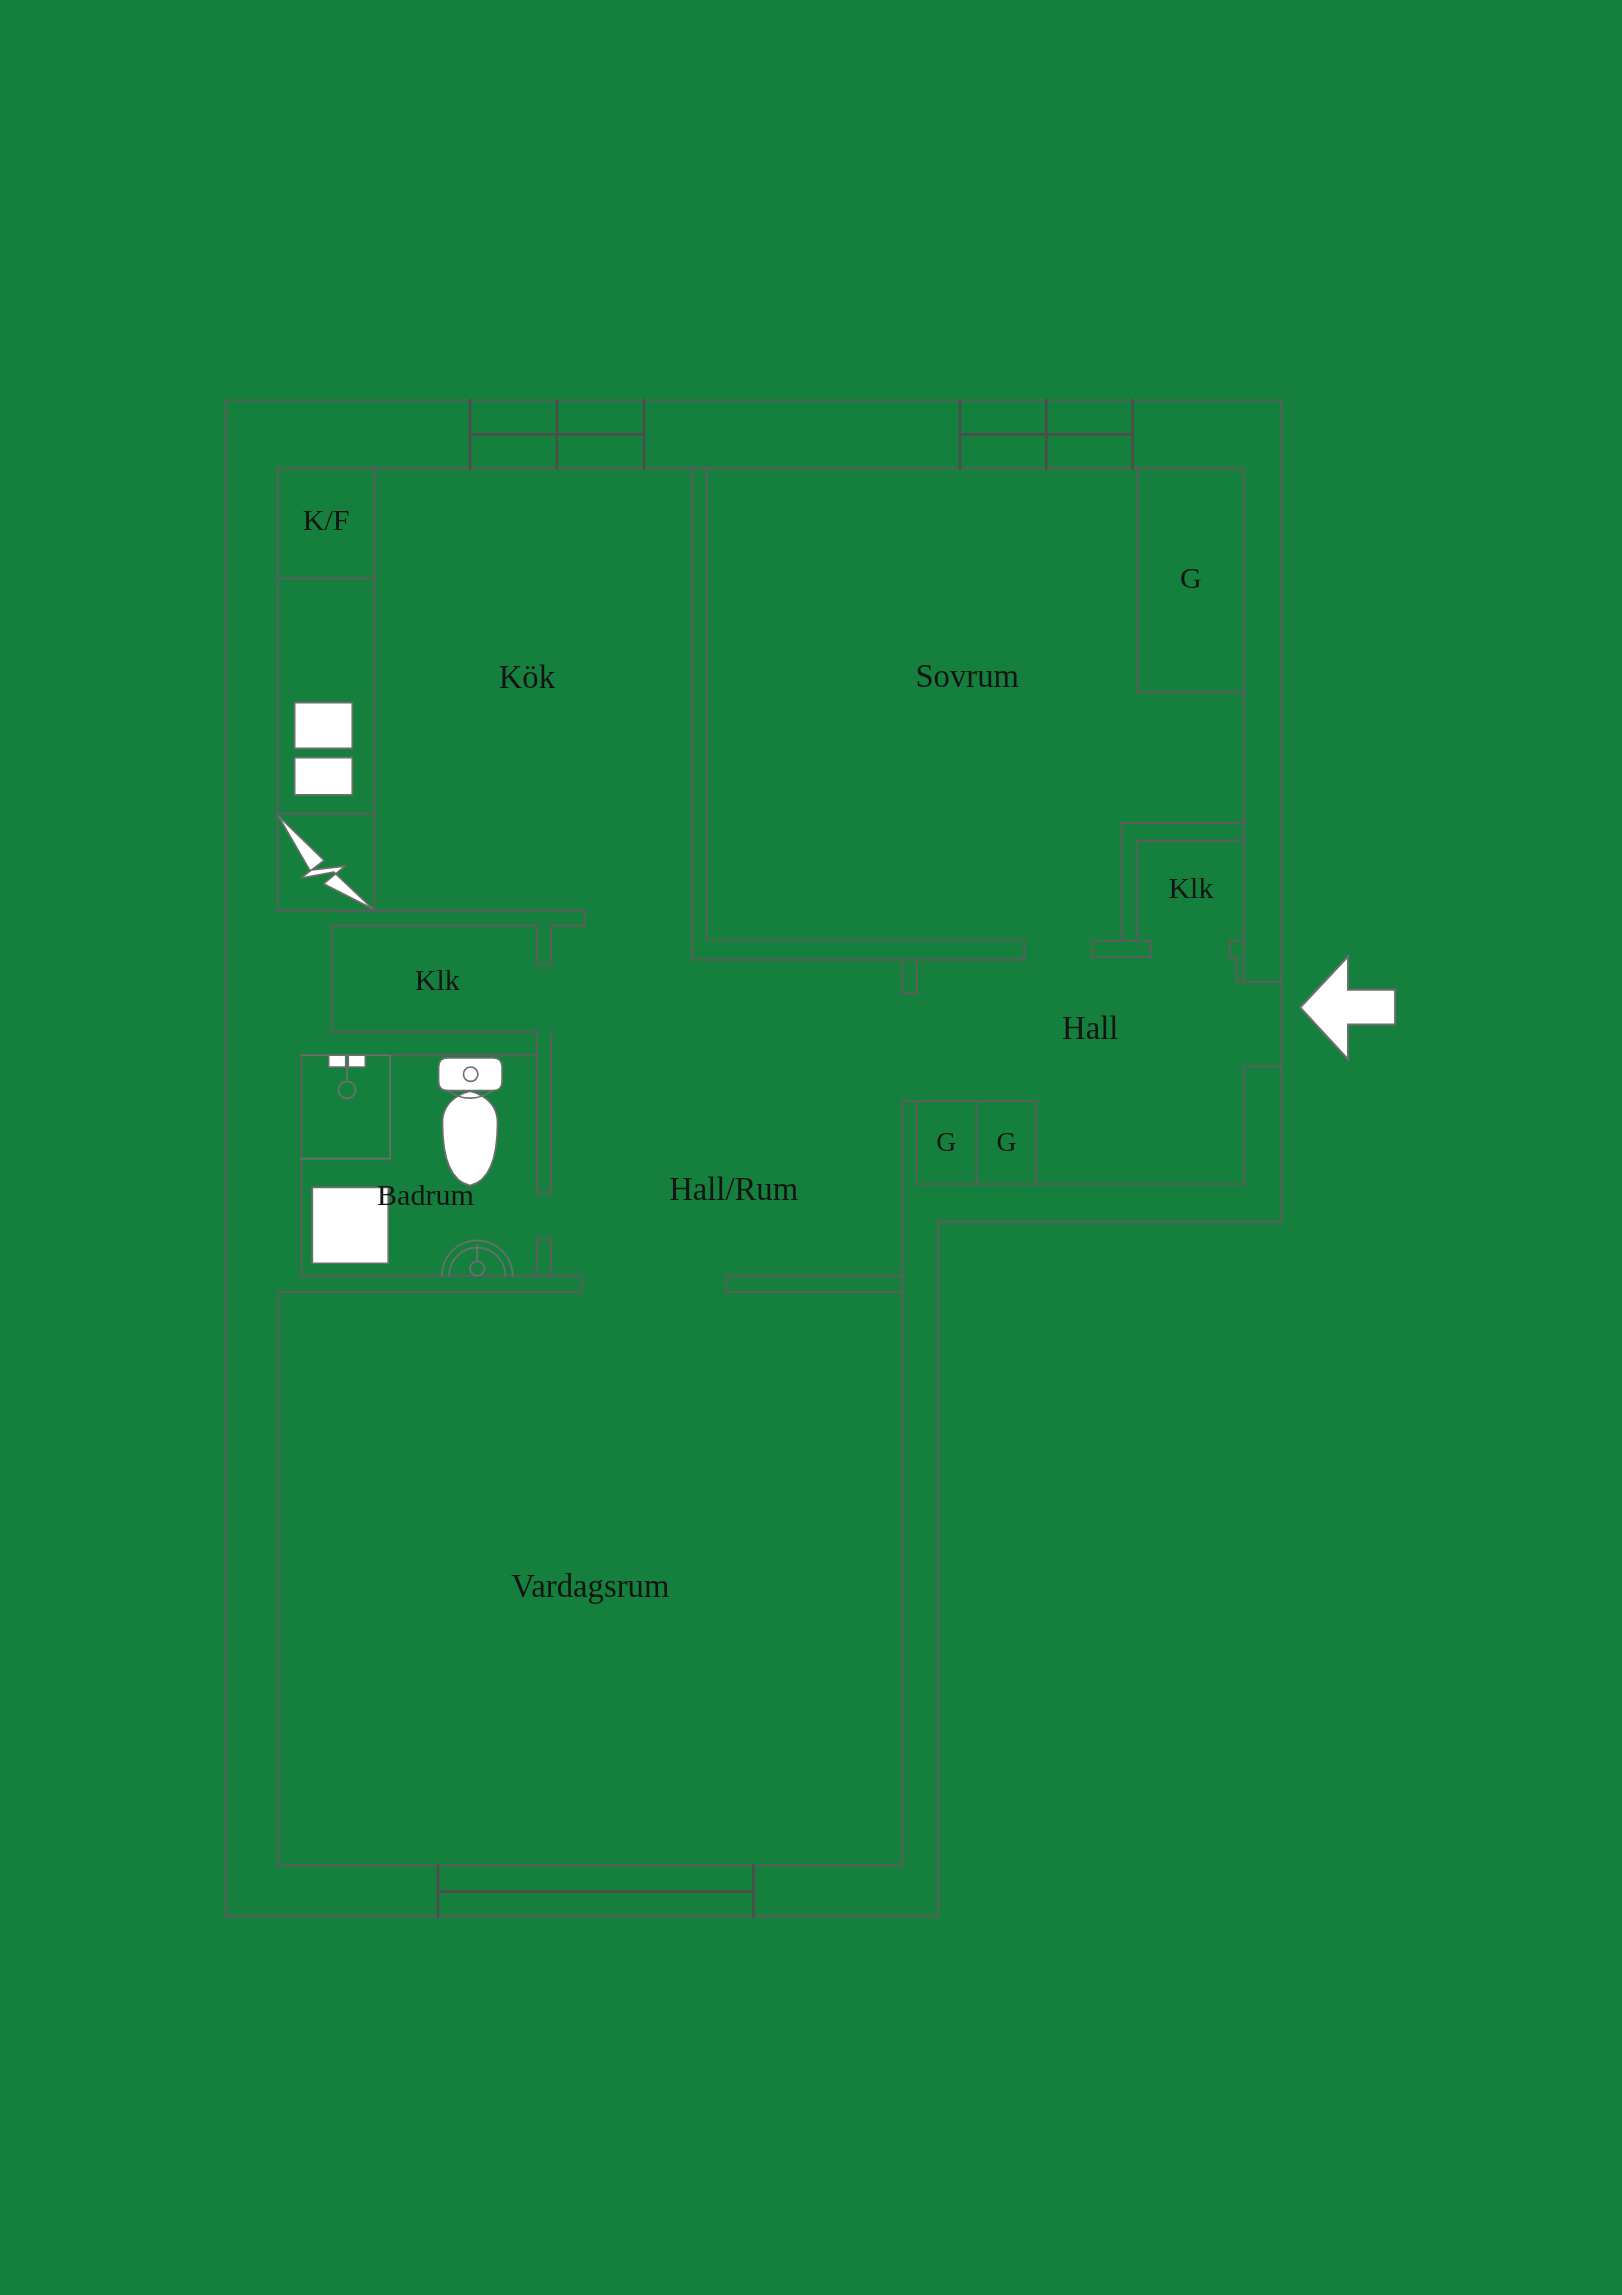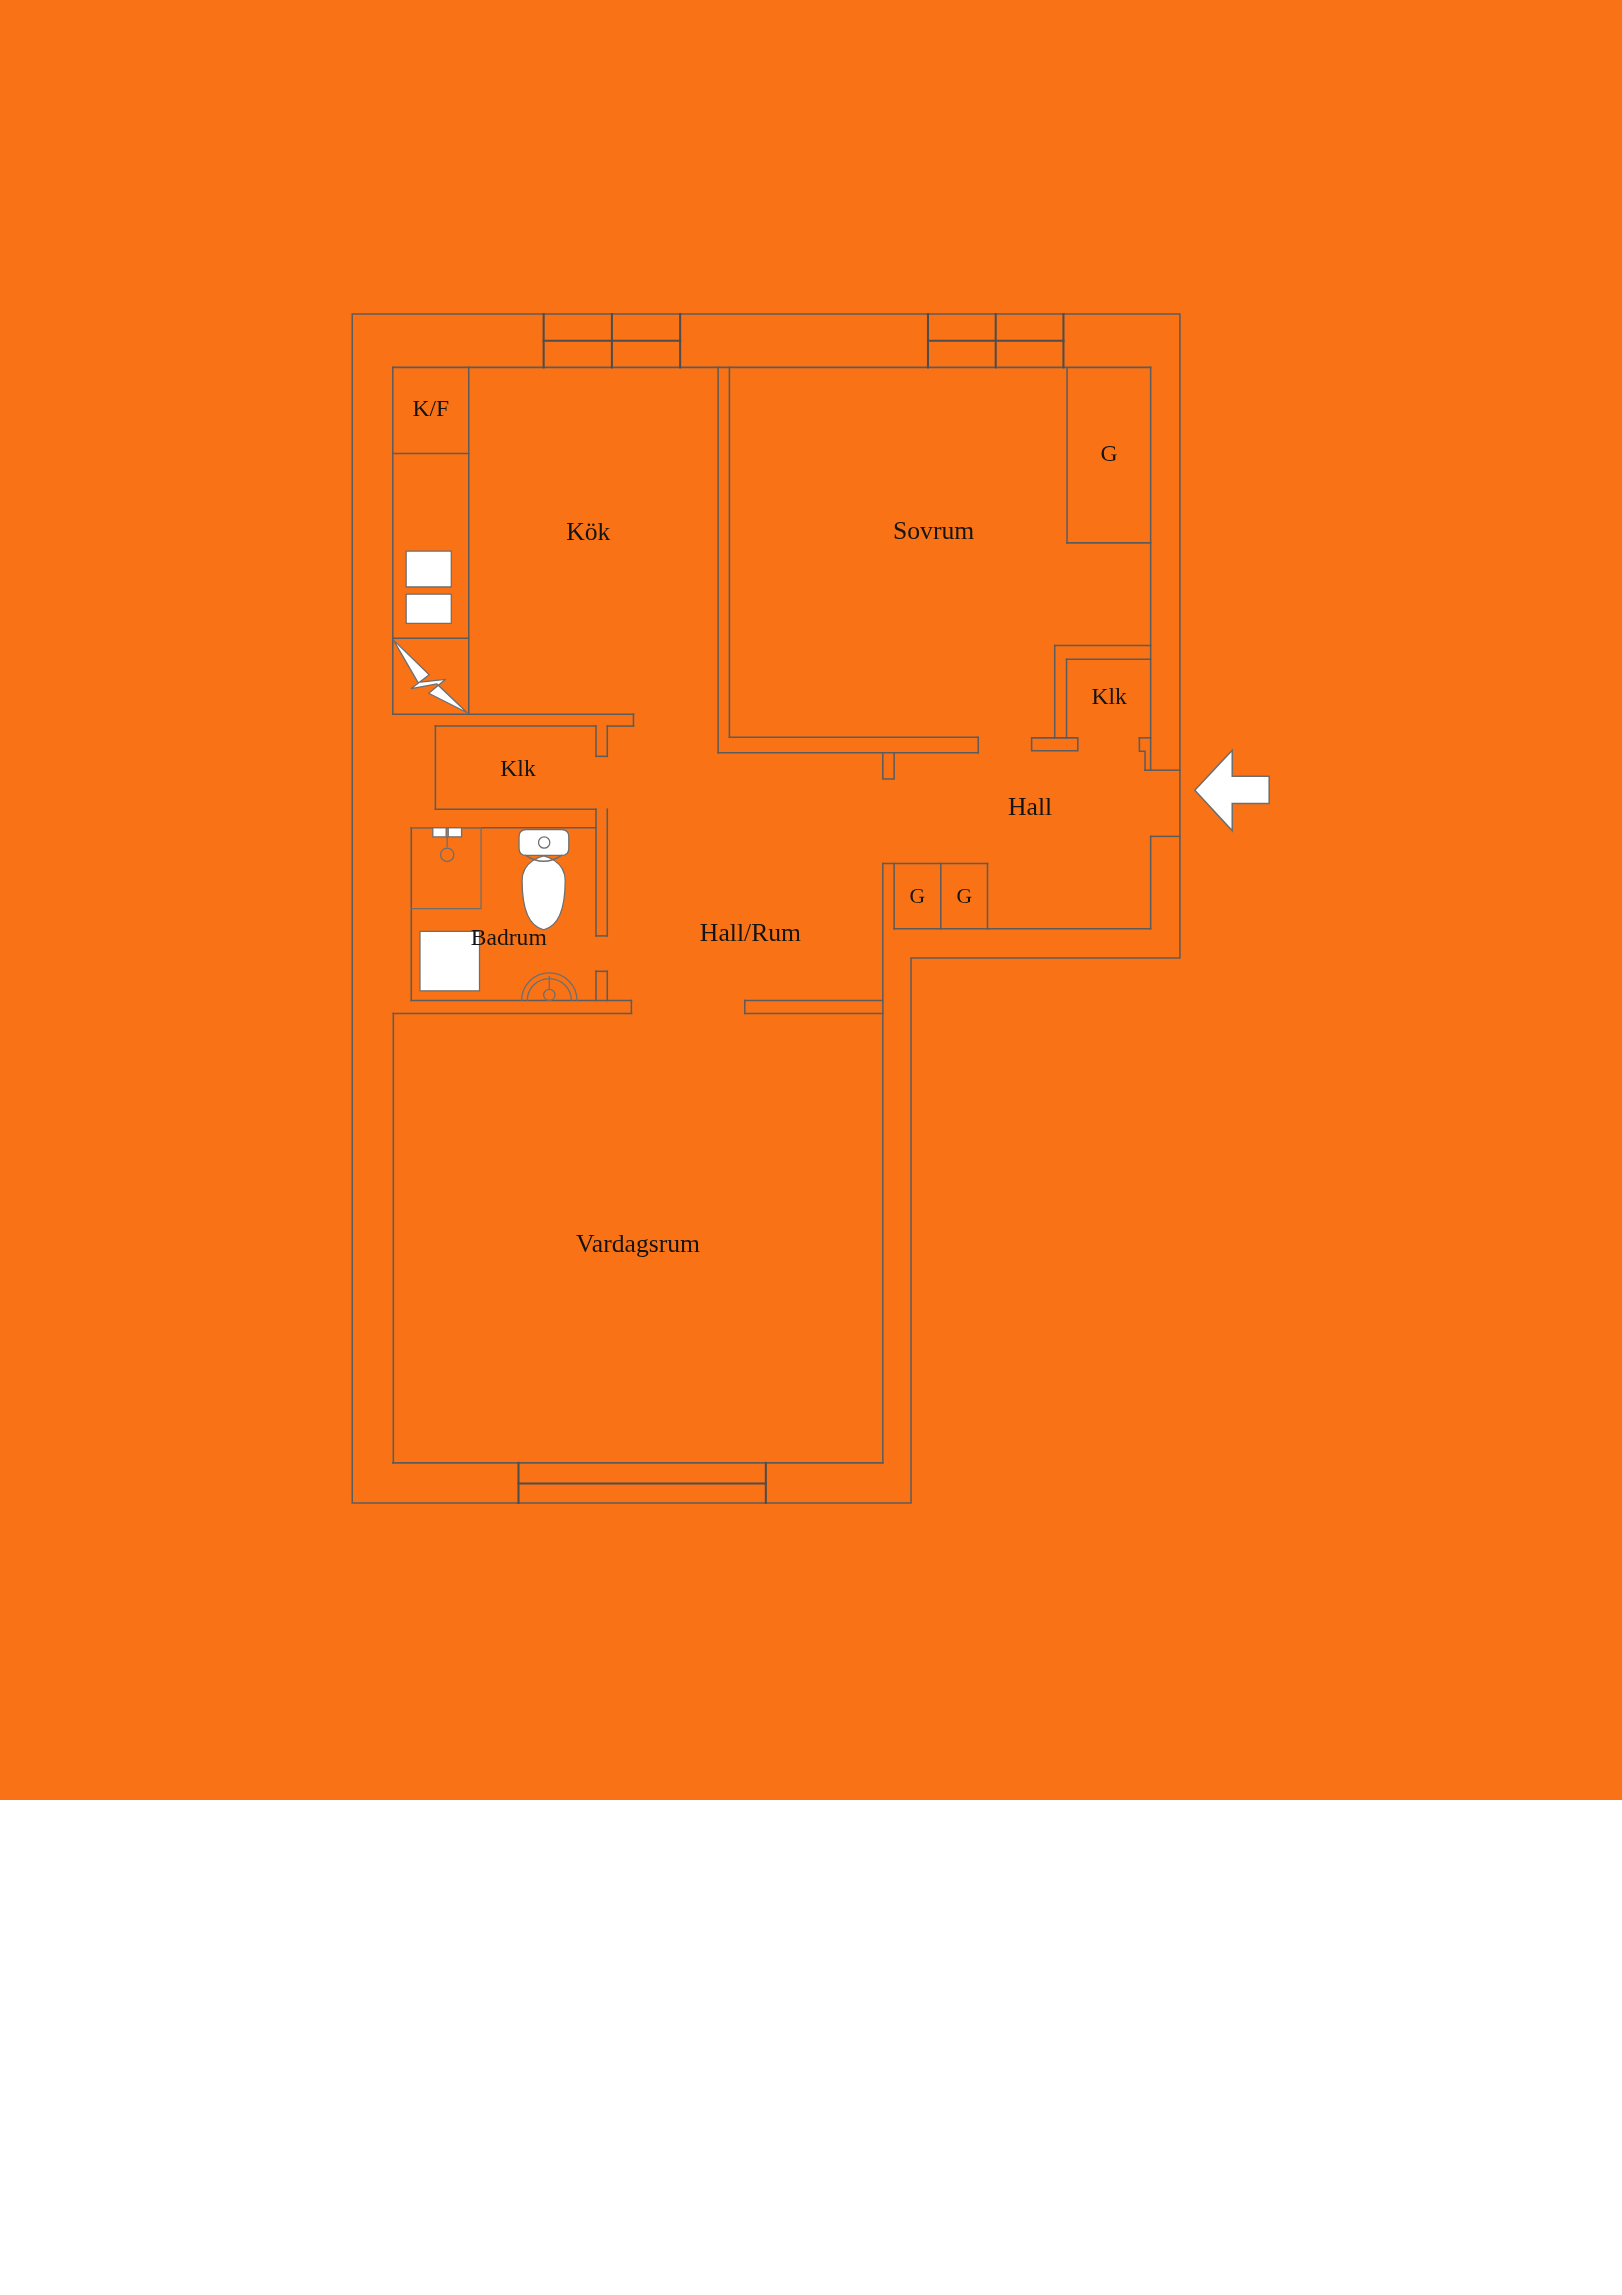--- a/index.html
+++ b/index.html
@@ -1,16 +1,16 @@
 <!DOCTYPE html>
 <html style="font-size:10.5px"><head>
 <meta charset="utf-8">
 <style>
   html,body{margin:0;padding:0;background:#ffffff;}
-  .page{position:relative;width:1623px;height:1800px;background:#f97316;overflow:hidden;}
+  .page{position:relative;width:1623px;height:2295px;background:#15803d;overflow:hidden;}
   .page svg{position:absolute;left:0;top:0;width:100%;height:100%;display:block;}
   .wall{fill:none;stroke:#5c5c5c;stroke-width:3;stroke-linecap:square;stroke-linejoin:miter;}
   .window-line{fill:none;stroke:#4d4d4d;stroke-width:4;stroke-linecap:square;}
   .fixture{fill:#ffffff;stroke:#6e6e6e;stroke-width:2.5;stroke-linejoin:round;}
   .fixture-open{fill:none;stroke:#6e6e6e;stroke-width:2.5;stroke-linecap:round;}
   .entry-arrow{fill:#ffffff;stroke:#6e6e6e;stroke-width:3;stroke-linejoin:miter;}
   .room-label{font-family:"Liberation Serif","DejaVu Serif",serif;fill:#141414;text-anchor:middle;}
 </style>
 </head>
 <body>

